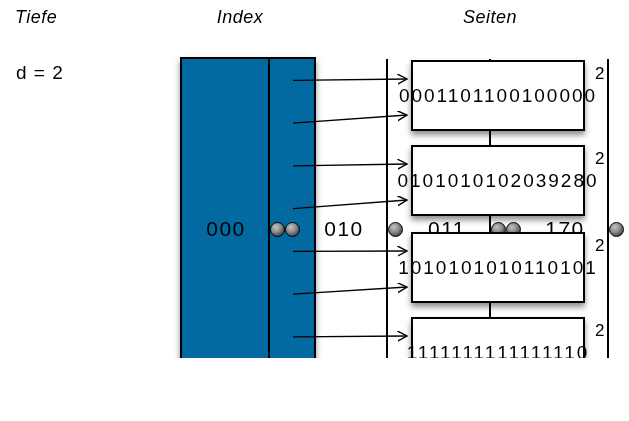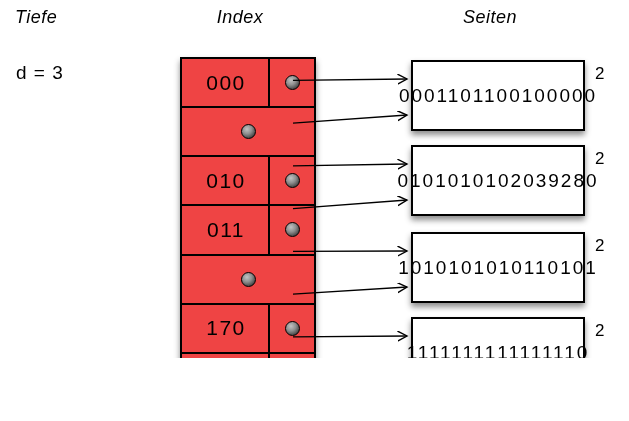--- a/index.html
+++ b/index.html
@@ -39,23 +39,23 @@
 
   
   #index-table {
     position: absolute;
     left: 180px;
     top: 57px;
     width: 136px;
     height: 346px;
     box-sizing: border-box;
     border: 2px solid #000;
-    background: #ef4444;
-    display: flex;
-    flex-direction: column;
+    background: #0369a1;
+    display: flex;
+    flex-direction: row;
     box-shadow: 0 4px 6px rgba(0,0,0,0.45);
   }
   .irow {
     flex: 1;
     display: flex;
     box-sizing: border-box;
     border-bottom: 2px solid #000;
   }
   .irow:last-child { border-bottom: none; }
   .icell.label {
@@ -125,21 +125,21 @@
 </style>
 </head>
 <body>
 
 <div id="canvas">
 
   <span id="tiefe-label" class="hdr">Tiefe</span>
   <span id="index-label" class="hdr">Index</span>
   <span id="seiten-label" class="hdr">Seiten</span>
 
-  <span id="depth-value">d = 3</span>
+  <span id="depth-value">d = 2</span>
 
   <div id="index-table">
     <div class="irow">
       <div class="icell label">000</div>
       <div class="icell ptr">
           <span class="dot"></span>
         </div>
     </div>
     <div class="irow">
       <div class="icell ptr">

